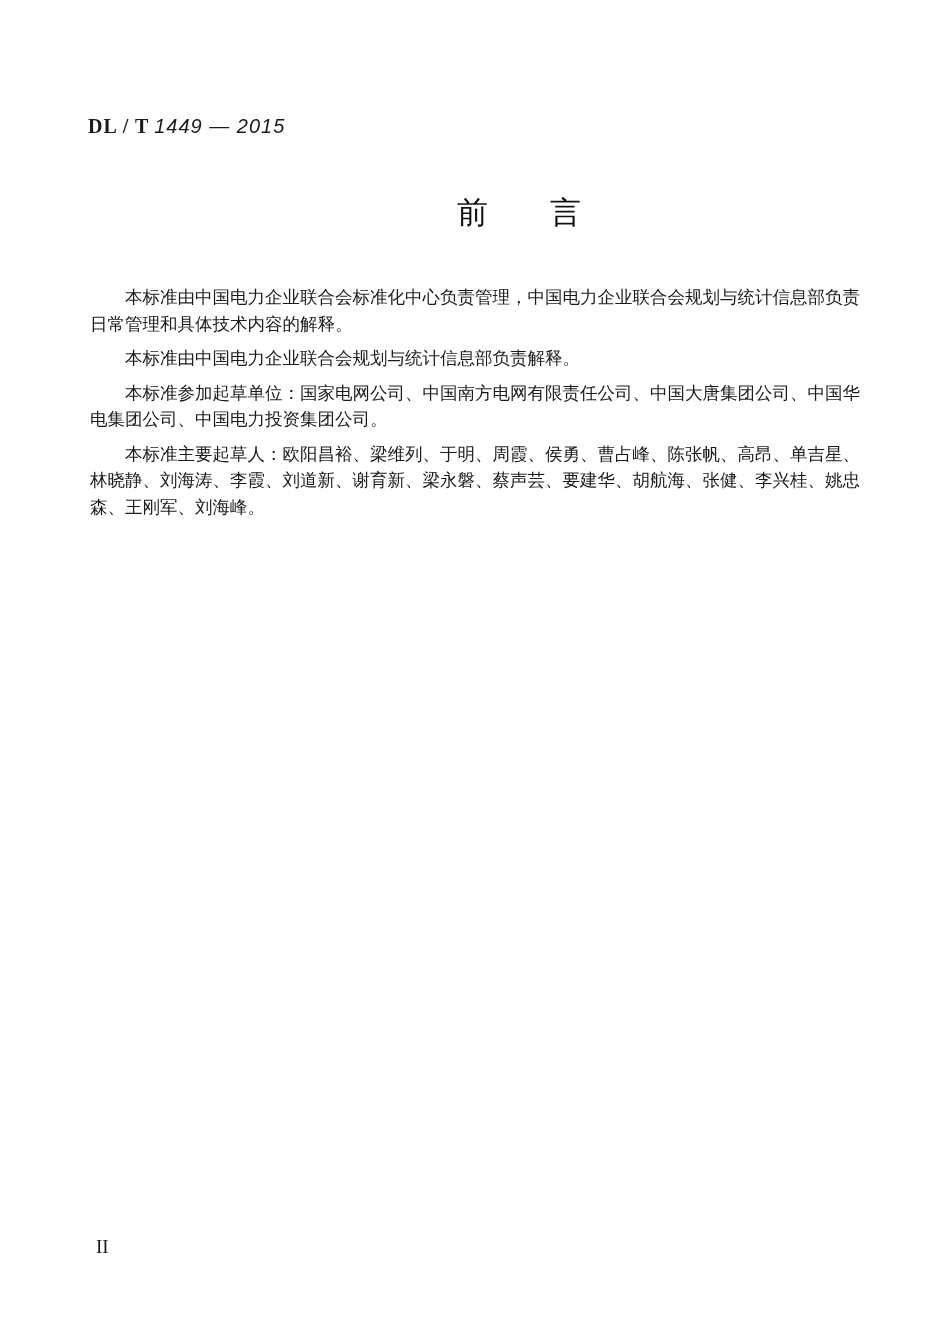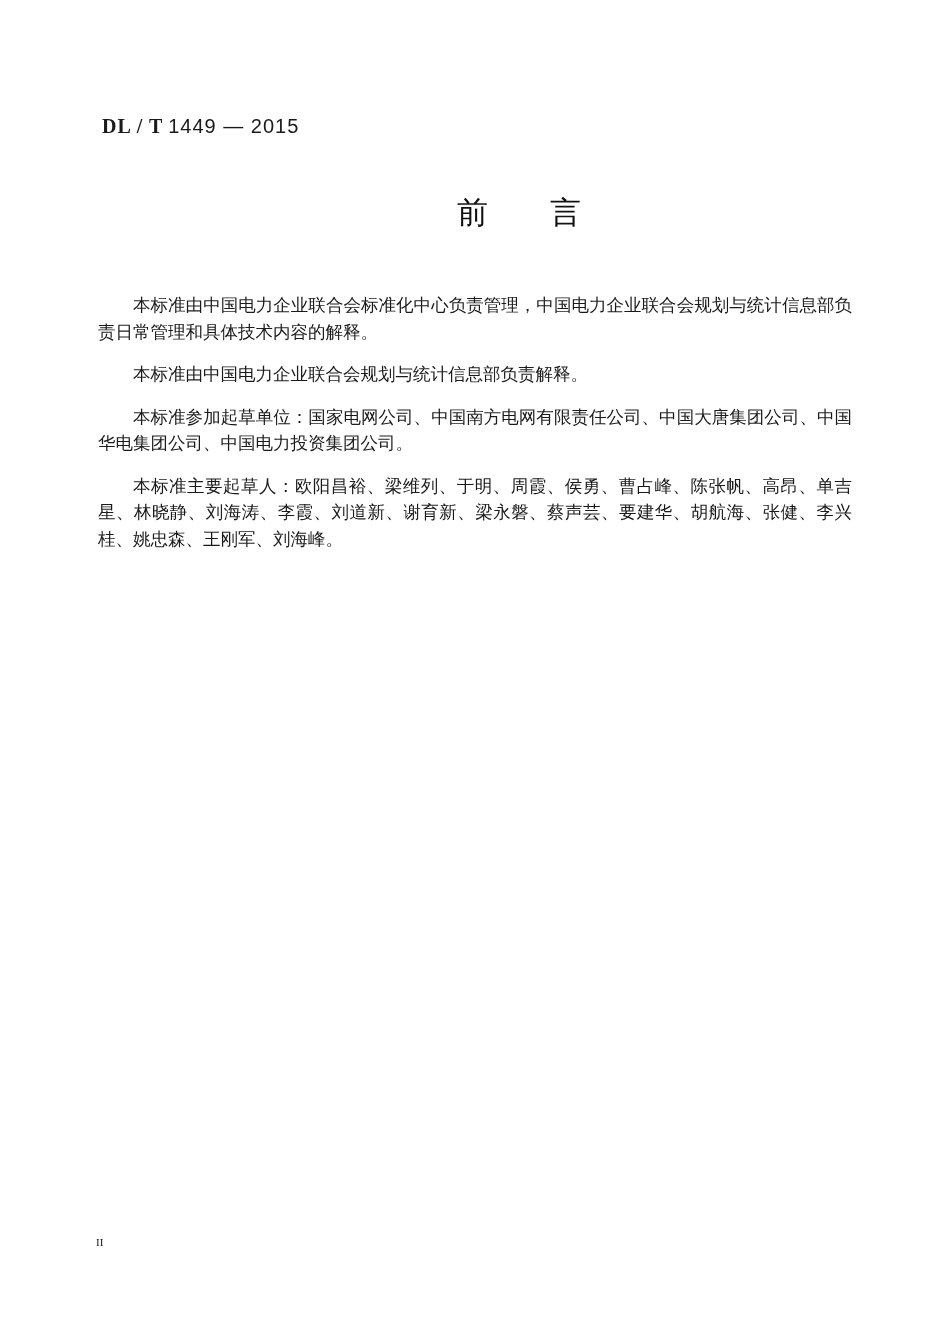--- a/index.html
+++ b/index.html
@@ -20,26 +20,26 @@
     position: absolute;
     left: 88px;
     top: 115px;
     font-size: 20px;
     white-space: nowrap;
   }
   .header-code .code-prefix {
     font-weight: bold;
     font-family: "Liberation Serif", serif;
     letter-spacing: 1px;
-    margin-left: 14px;
   }
   .header-code .code-number {
     font-weight: normal;
     font-family: "Liberation Sans", sans-serif;
     letter-spacing: 1px;
+    font-style: italic;
   }
   .doc-title {
     position: absolute;
     left: 0;
     top: 192px;
     width: 100%;
     text-align: center;
     font-family: "Liberation Sans", sans-serif;
     font-size: 31px;
     font-weight: normal;
@@ -50,29 +50,29 @@
     position: absolute;
     left: 82px;
     top: 276px;
     width: 786px;
     font-size: 17.5px;
     line-height: 26.5px;
     text-align: justify;
     text-justify: inter-ideograph;
   }
   .doc-body p {
-    margin: 16px;
+    margin: 8px;
     padding: 0;
     text-indent: 2em;
   }
   .page-number {
     position: absolute;
     left: 96px;
     top: 1236px;
-    font-size: 11px;
+    font-size: 19px;
     font-family: "Liberation Serif", serif;
   }
 </style>
 </head>
 <body>
 
 <div class="page">
 
   <div class="header-code">
     <span class="code-prefix">DL / T</span>

